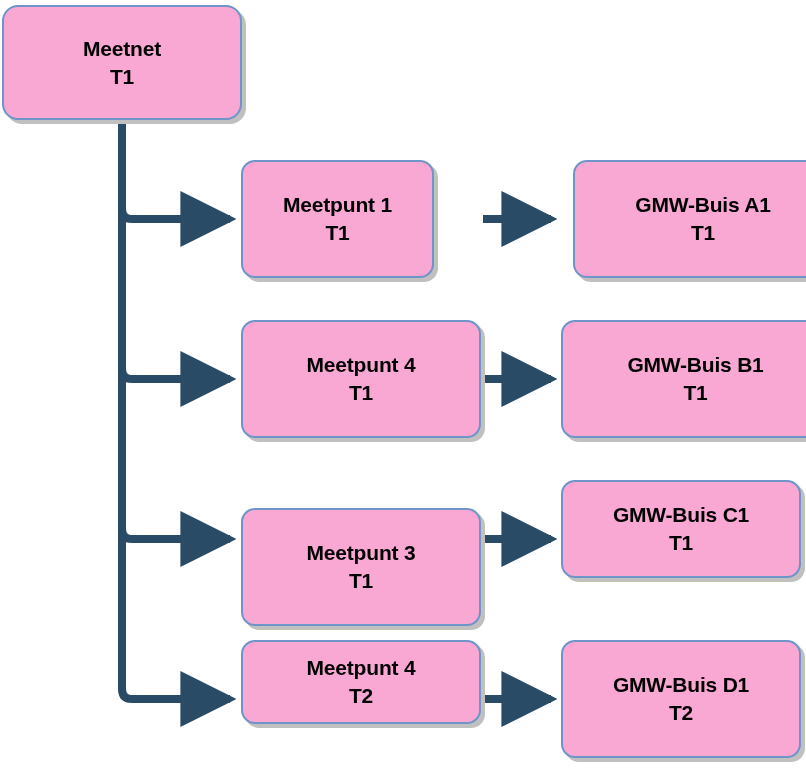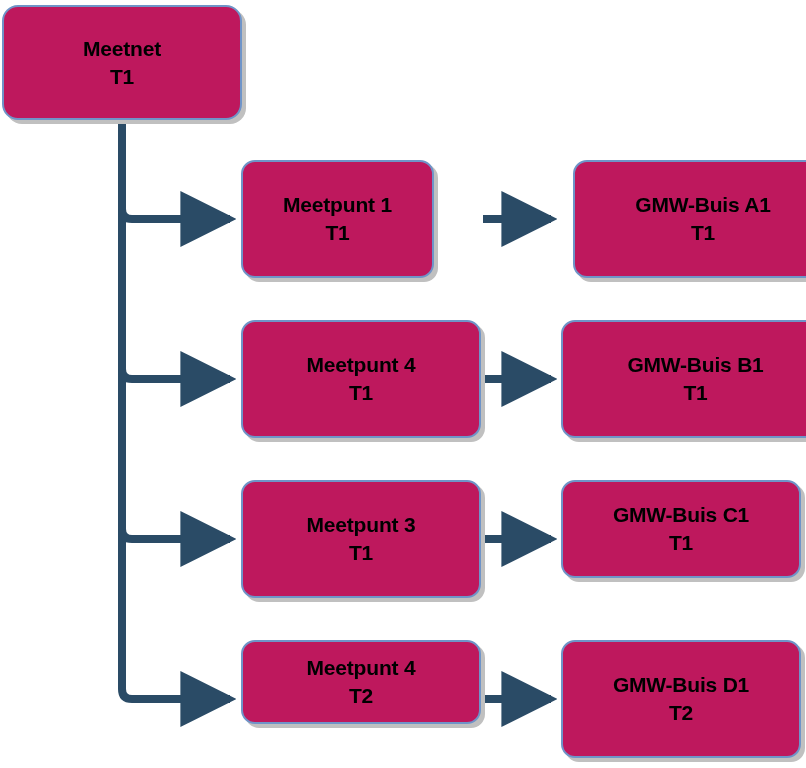--- a/index.html
+++ b/index.html
@@ -15,21 +15,21 @@
     width: 806px;
     height: 768px;
     background: #ffffff;
     overflow: hidden;
   }
 
   
   .node {
     position: absolute;
     box-sizing: border-box;
-    background: #be185d;
+    background: #f9a8d4;
     border: 2px solid #6f94c8;
     border-radius: 14px;
     box-shadow: 4px 4px 0 0 #c0c0c0;
     display: flex;
     flex-direction: column;
     align-items: center;
     justify-content: center;
     text-align: center;
     color: #000000;
     font-weight: bold;
@@ -105,21 +105,21 @@
 
   <div class="node" style="left:241px; top:320px; width:240px; height:118px;">
     <span class="ln1">Meetpunt 4</span>
     <span class="ln2">T1</span>
   </div>
   <div class="node" style="left:561px; top:320px; width:269px; height:118px;">
     <span class="ln1">GMW-Buis B1</span>
     <span class="ln2">T1</span>
   </div>
 
-  <div class="node" style="left:241px; top:480px; width:240px; height:118px;">
+  <div class="node" style="left:241px; top:508px; width:240px; height:118px;">
     <span class="ln1">Meetpunt 3</span>
     <span class="ln2">T1</span>
   </div>
   <div class="node" style="left:561px; top:480px; width:240px; height:98px;">
     <span class="ln1">GMW-Buis C1</span>
     <span class="ln2">T1</span>
   </div>
 
   <div class="node" style="left:241px; top:640px; width:240px; height:84px;">
     <span class="ln1">Meetpunt 4</span>

